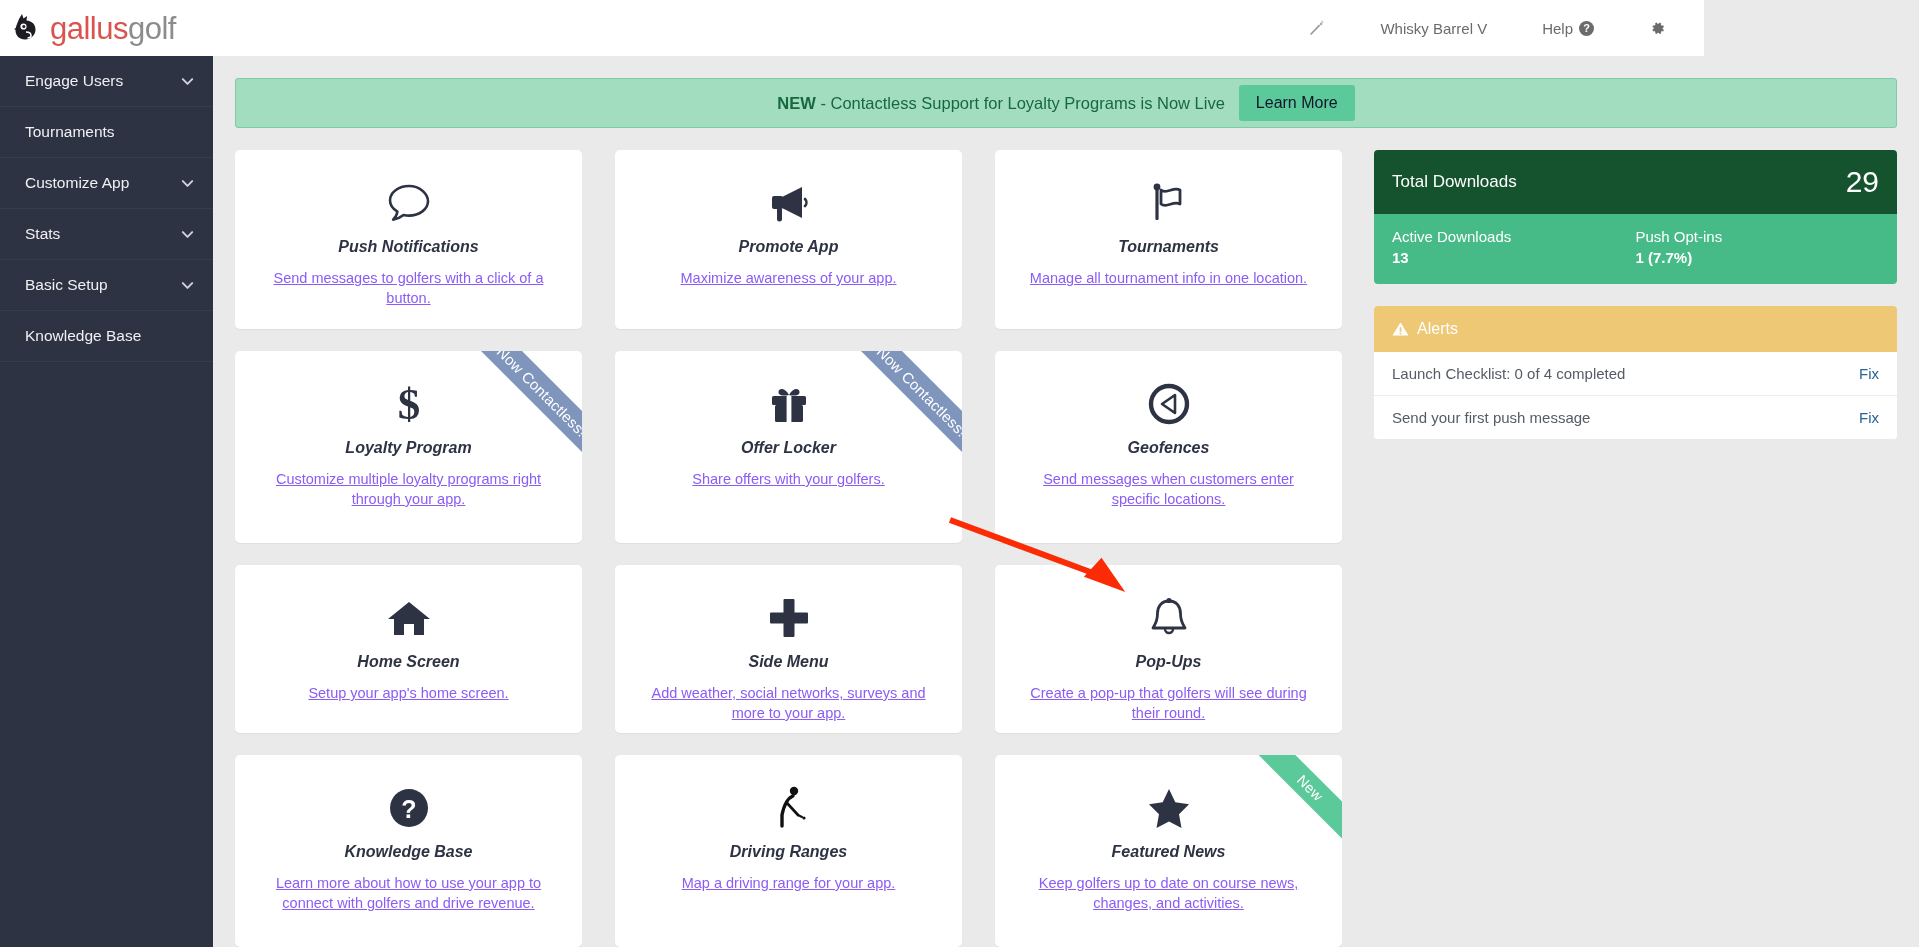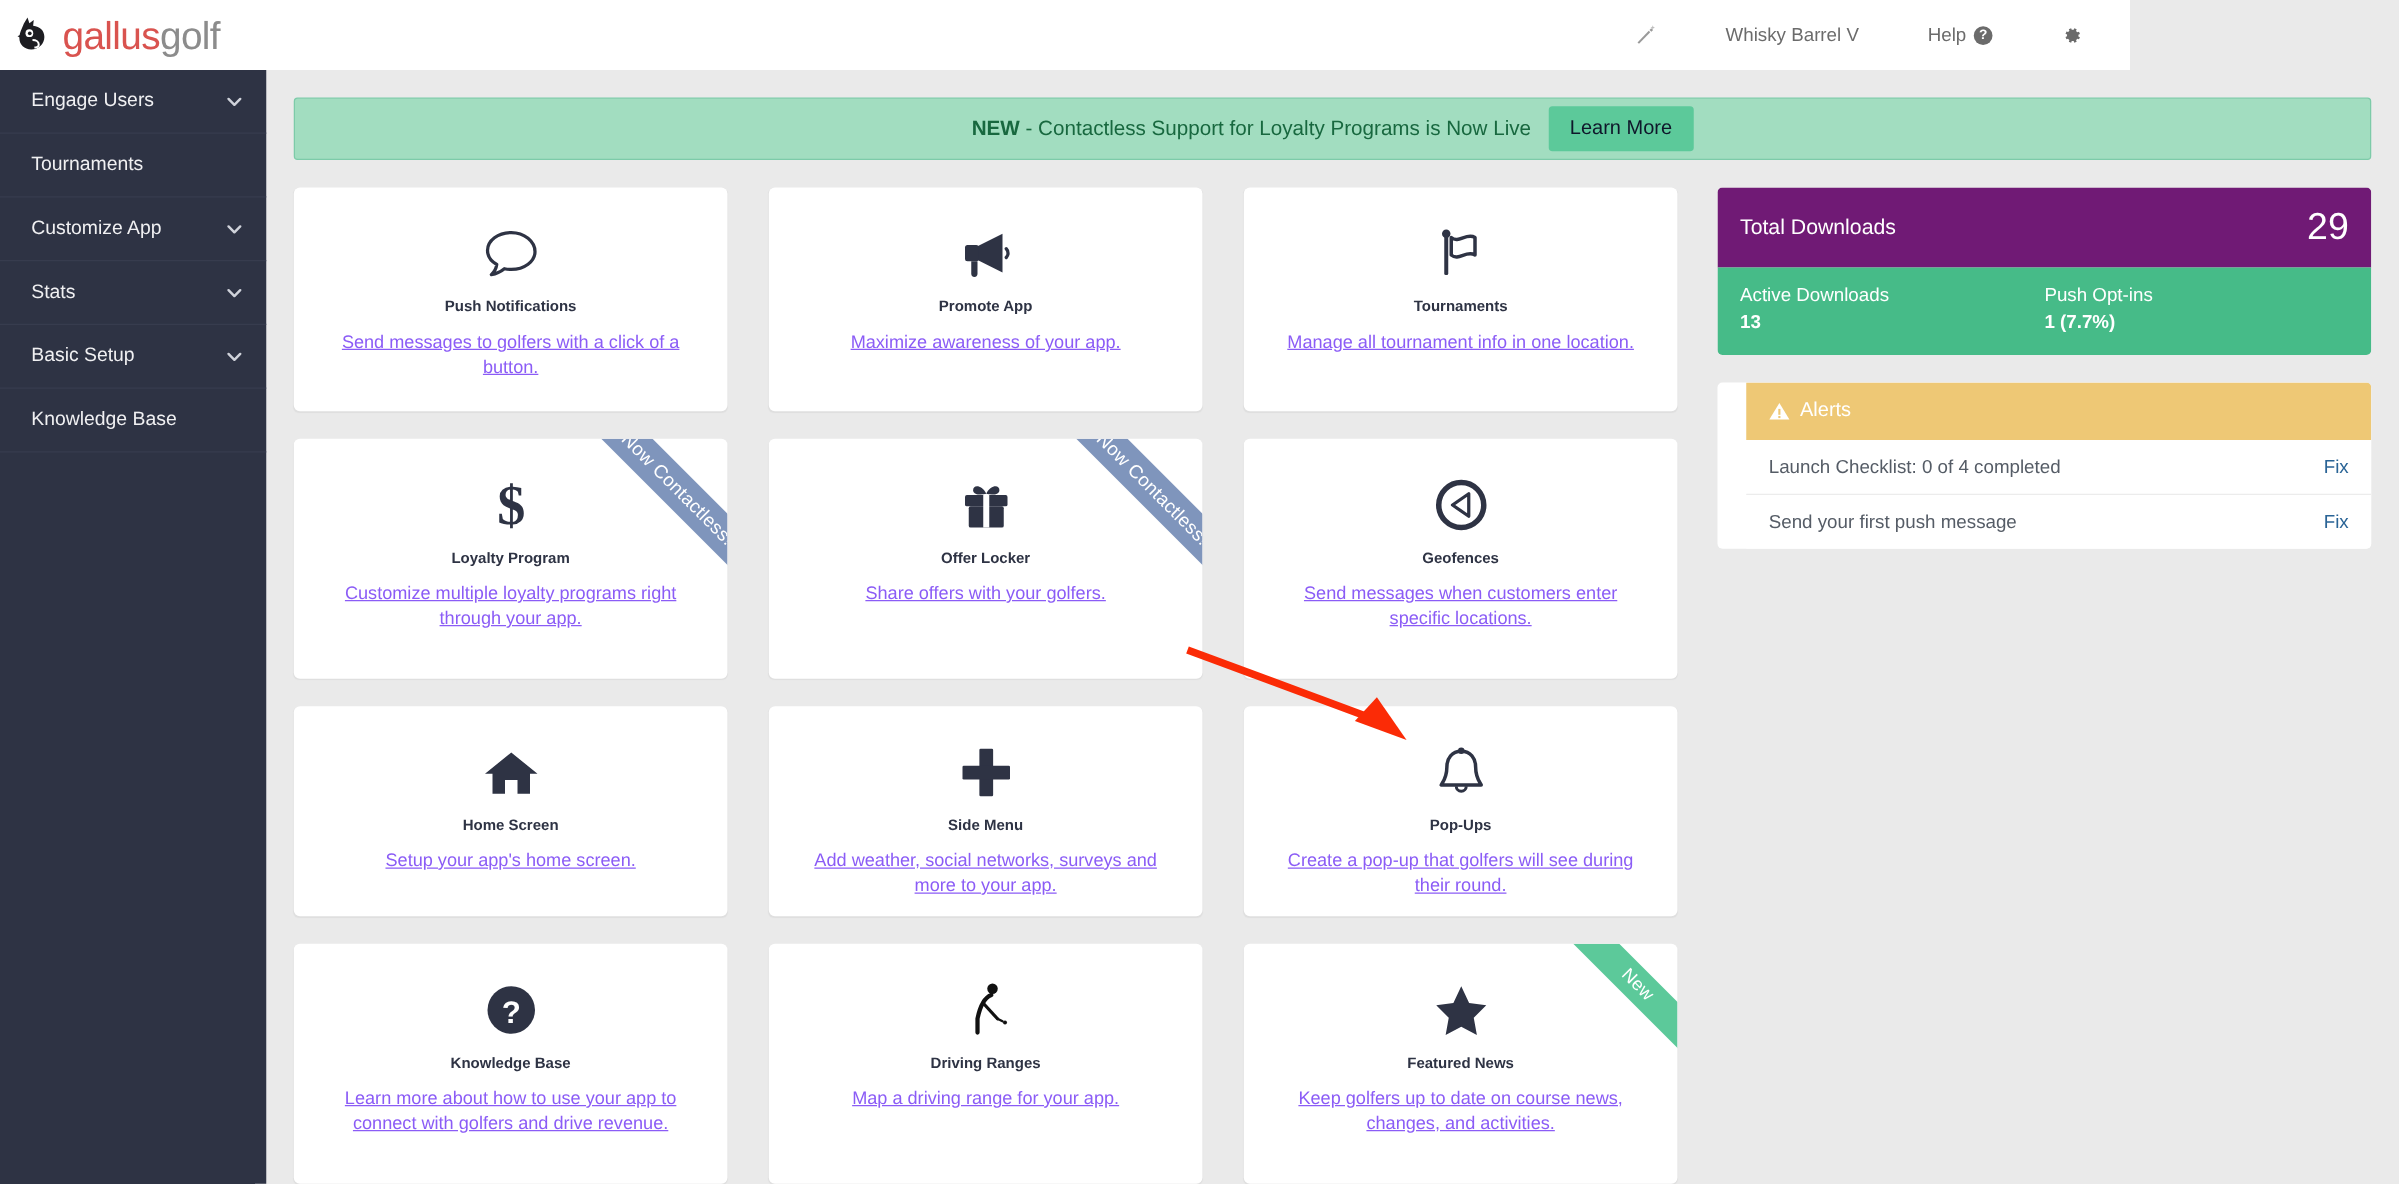--- a/index.html
+++ b/index.html
@@ -81,22 +81,22 @@
     overflow: hidden; padding: 26px 24px 24px 24px;
     text-align: center; cursor: pointer;
     box-shadow: 0 1px 1px rgba(0,0,0,.05);
   }
   .card.h-sm { height: 179px; }
   .card.h-md { height: 168px; }
   .card.h-lg { height: 192px; }
   .card-icon { height: 54px; display:flex; align-items:center; justify-content:center; }
   .card-icon svg { display: block; }
   .card-title {
-    font-size: 12px; font-weight: bold; color: #2e3344;
-    margin-top: 8px; margin-bottom: 12px;
+    font-size: 16px; font-weight: bold; color: #2e3344;
+    margin-top: 8px; margin-bottom: 12px; font-style: italic;
   }
   .card-desc { font-size: 14.5px; color: #8b5cf6; line-height: 1.38; text-decoration: underline; }
 
   
   .ribbon {
     position: absolute; top: 0; right: 0;
     width: 118px; height: 118px; overflow: hidden; pointer-events: none;
   }
   .ribbon span {
     position: absolute; display: block; width: 190px;
@@ -108,34 +108,34 @@
   .ribbon.green { width: 92px; height: 92px; }
   .ribbon.green span {
     background: #5cc99a; font-size: 14.5px; width: 140px;
     right: -38px; top: 20px; padding: 5px 0;
   }
 
   
   .right-col { width: 534px; }
   .stats-card { border-radius: 4px; overflow: hidden; margin-bottom: 22px; }
   .stats-top {
-    background: #701a75; color: #fff; padding: 15px 18px;
+    background: #14532d; color: #fff; padding: 15px 18px;
     display: flex; align-items: center; justify-content: space-between;
   }
   .stats-top .lbl { font-size: 17px; }
   .stats-top .val { font-size: 30px; font-weight: 400; }
   .stats-bottom {
     background: #46bb88; color: #fff; padding: 14px 18px 18px 18px;
     display: flex;
   }
   .stats-bottom .col { width: 50%; }
   .stats-bottom .lbl { font-size: 15px; margin-bottom: 4px; }
   .stats-bottom .val { font-size: 15px; font-weight: bold; }
 
-  .alerts-card { border-radius: 4px; overflow: hidden; background:#fff;padding-left:23px; }
+  .alerts-card { border-radius: 4px; overflow: hidden; background:#fff; }
   .alerts-head {
     background: #eec875; color: #fff; padding: 14px 18px;
     font-size: 16px; display: flex; align-items: center; gap: 8px;
   }
   .warn-tri svg { display:block; }
   .alert-row {
     display: flex; align-items: center; justify-content: space-between;
     padding: 13px 18px; font-size: 15px; color: #555c66;
     border-bottom: 1px solid #ececec; background: #fff;
   }

